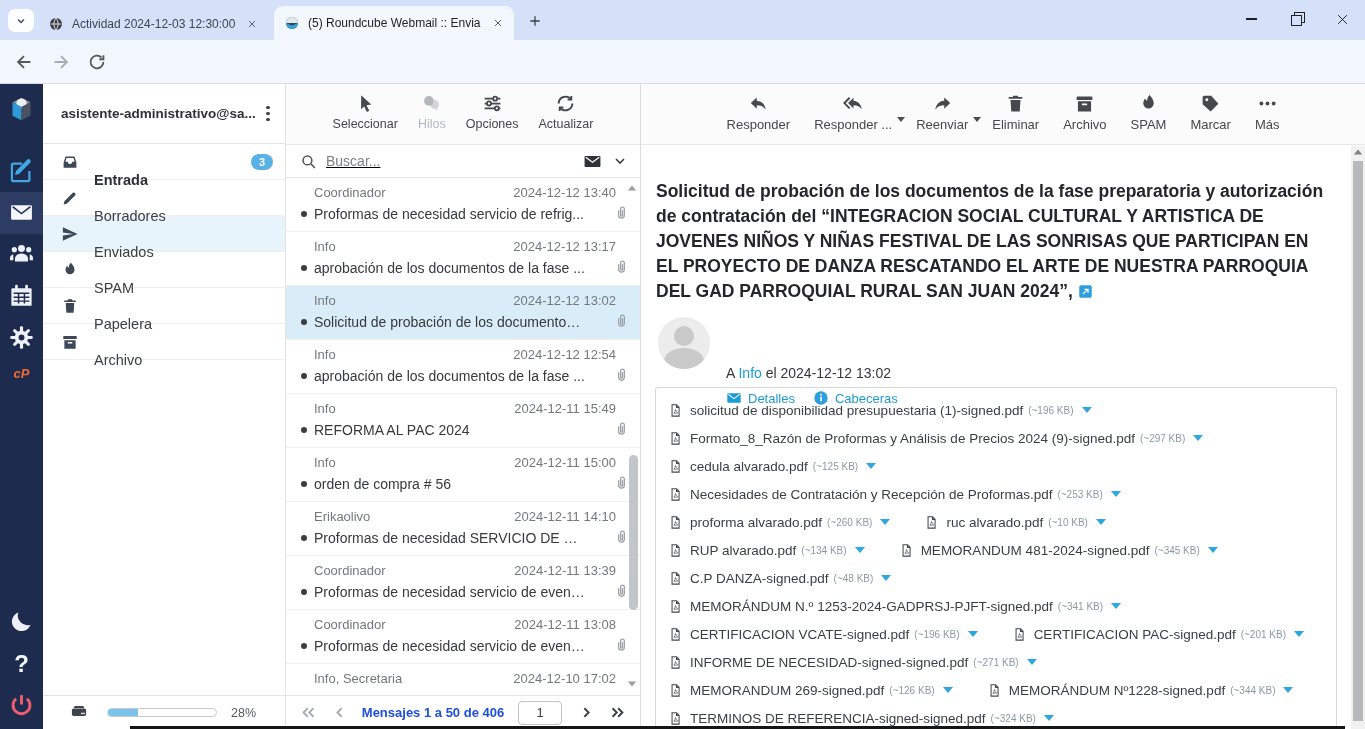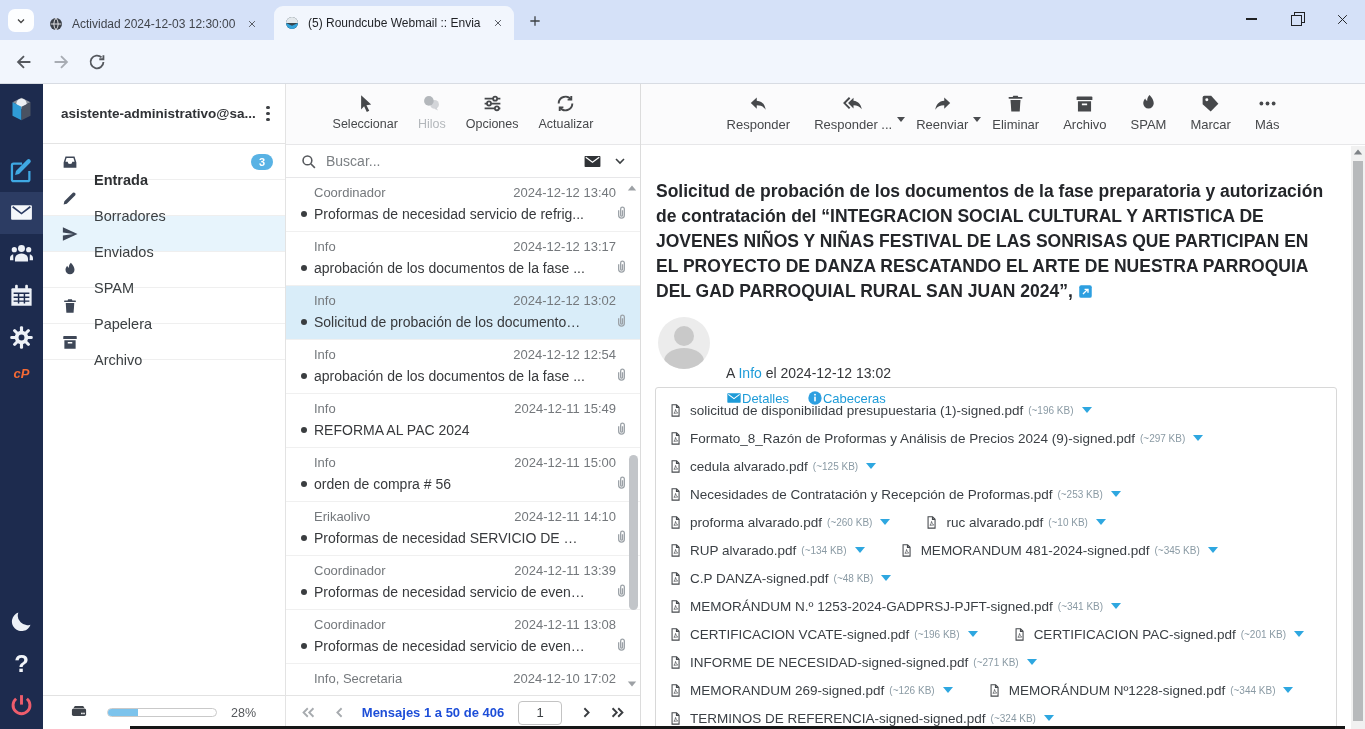--- a/index.html
+++ b/index.html
@@ -69,21 +69,21 @@
   .quota-label { margin-left:14px; font-size:12.5px; color:#55585c; }
 
   
   .list { position:absolute; left:286px; top:0; width:355px; height:645px; border-right:1px solid #dcdcdc; background:#fff; }
   .ltoolbar { position:absolute; left:0; top:0; width:100%; height:61px; background:#fbfbfc; border-bottom:1px solid #e7e7e9; display:flex; align-items:flex-start; justify-content:center; gap:20px; padding-top:9px; }
   .tbtn { display:flex; flex-direction:column; align-items:center; gap:3px; color:#46484b; font-size:12.5px; position:relative; }
   .tbtn .tb-ic { width:21px; height:21px; }
   .tbtn.disabled { color:#b3b7bb; }
   .caret { width:0; height:0; border-left:4.5px solid transparent; border-right:4.5px solid transparent; border-top:5px solid #4a4c50; }
   .tbtn .side-caret { position:absolute; right:-13px; top:24px; }
-  .searchrow { position:absolute; left:0; top:61px; width:100%; height:33px; background:#fff; border-bottom:1px solid #e7e7e9; display:flex; align-items:center; padding:0 12px 0 14px; }
+  .searchrow { position:absolute; left:0; top:61px; width:100%; height:33px; background:#fff; border-bottom:1px solid #e7e7e9; display:flex; align-items:center; padding:0 12px 0 14px;text-decoration:underline; }
   .search-ic { width:17px; height:17px; color:#55585c; margin-right:9px; flex:none; }
   .search-input { flex:1; border:none; outline:none; font-size:14px; color:#333; font-family:"Liberation Sans",sans-serif; background:transparent; }
   .search-input::placeholder { color:#7c8084; }
   .search-mail { width:19px; height:19px; color:#2f3236; margin-right:10px; flex:none; }
   .search-chev { width:16px; height:16px; color:#3c4043; flex:none; }
   .rows { position:absolute; left:0; top:94px; width:100%; height:517px; overflow:hidden; }
   .mrow { position:relative; height:54px; border-bottom:1px solid #f0f0f0; padding:7px 24px 0 28px; }
   .mrow.sel { background:#d9edf9; }
   .mtop { display:flex; justify-content:space-between; font-size:13px; color:#74787c; margin-bottom:6px; }
   .msub { position:relative; display:flex; align-items:center; font-size:14px; color:#37393c; }
@@ -107,21 +107,21 @@
   .subject { position:absolute; left:15px; top:75px; width:676px; font-size:17.5px; line-height:25px; font-weight:bold; color:#24262a;margin-top:20px; }
   .extlink { display:inline-block; width:15px; height:15px; vertical-align:-2px; margin-left:5px; }
   .senderblk { position:absolute; left:17px; top:233px; display:flex; }
   .avatar { width:52px; height:52px; border-radius:50%; background:#ececec; overflow:hidden; position:relative; flex:none; }
   .avatar::before { content:""; position:absolute; left:16px; top:9px; width:20px; height:20px; border-radius:50%; background:#c9c9c9; }
   .avatar::after { content:""; position:absolute; left:6px; top:31px; width:40px; height:26px; border-radius:50% 50% 0 0; background:#c9c9c9; }
   .s-lines { margin-left:16px; padding-top:4px;margin-top:44px; }
   .s-to { font-size:14px; color:#35373b; }
   .s-to a { color:#1d9bd8; text-decoration:none; }
   .s-actions { margin-top:9px; display:flex; align-items:center; gap:18px; font-size:13px; color:#1d9bd8; }
-  .s-act { display:flex; align-items:center; }
+  .s-act { display:flex; align-items:center; gap:6px; }
   .s-act .sa-ic { width:16px; height:16px; color:#1d9bd8; }
   .attachbox { position:absolute; left:14px; top:303px; width:682px; height:352px; border:1px solid #d8d8d8; border-radius:3px; padding:8px 12px; overflow:hidden; }
   .arow { display:flex; align-items:center; height:28px; gap:34px; }
   .afile { display:flex; align-items:center; }
   .pdf-ic { width:15px; height:17px; color:#46494d; margin-right:7px; flex:none; }
   .aname { font-size:13.5px; color:#3a3f44; }
   .asize { font-size:10px; color:#8a9aa4; margin-left:5px; }
   .acaret { width:0; height:0; border-left:5px solid transparent; border-right:5px solid transparent; border-top:6px solid #2ea7e0; margin-left:8px; }
   .rscroll { position:absolute; right:0; top:62px; width:14px; height:583px; background:#f1f1f1; }
   .rscroll-up { position:absolute; top:2px; left:2px; color:#7e8286; }

